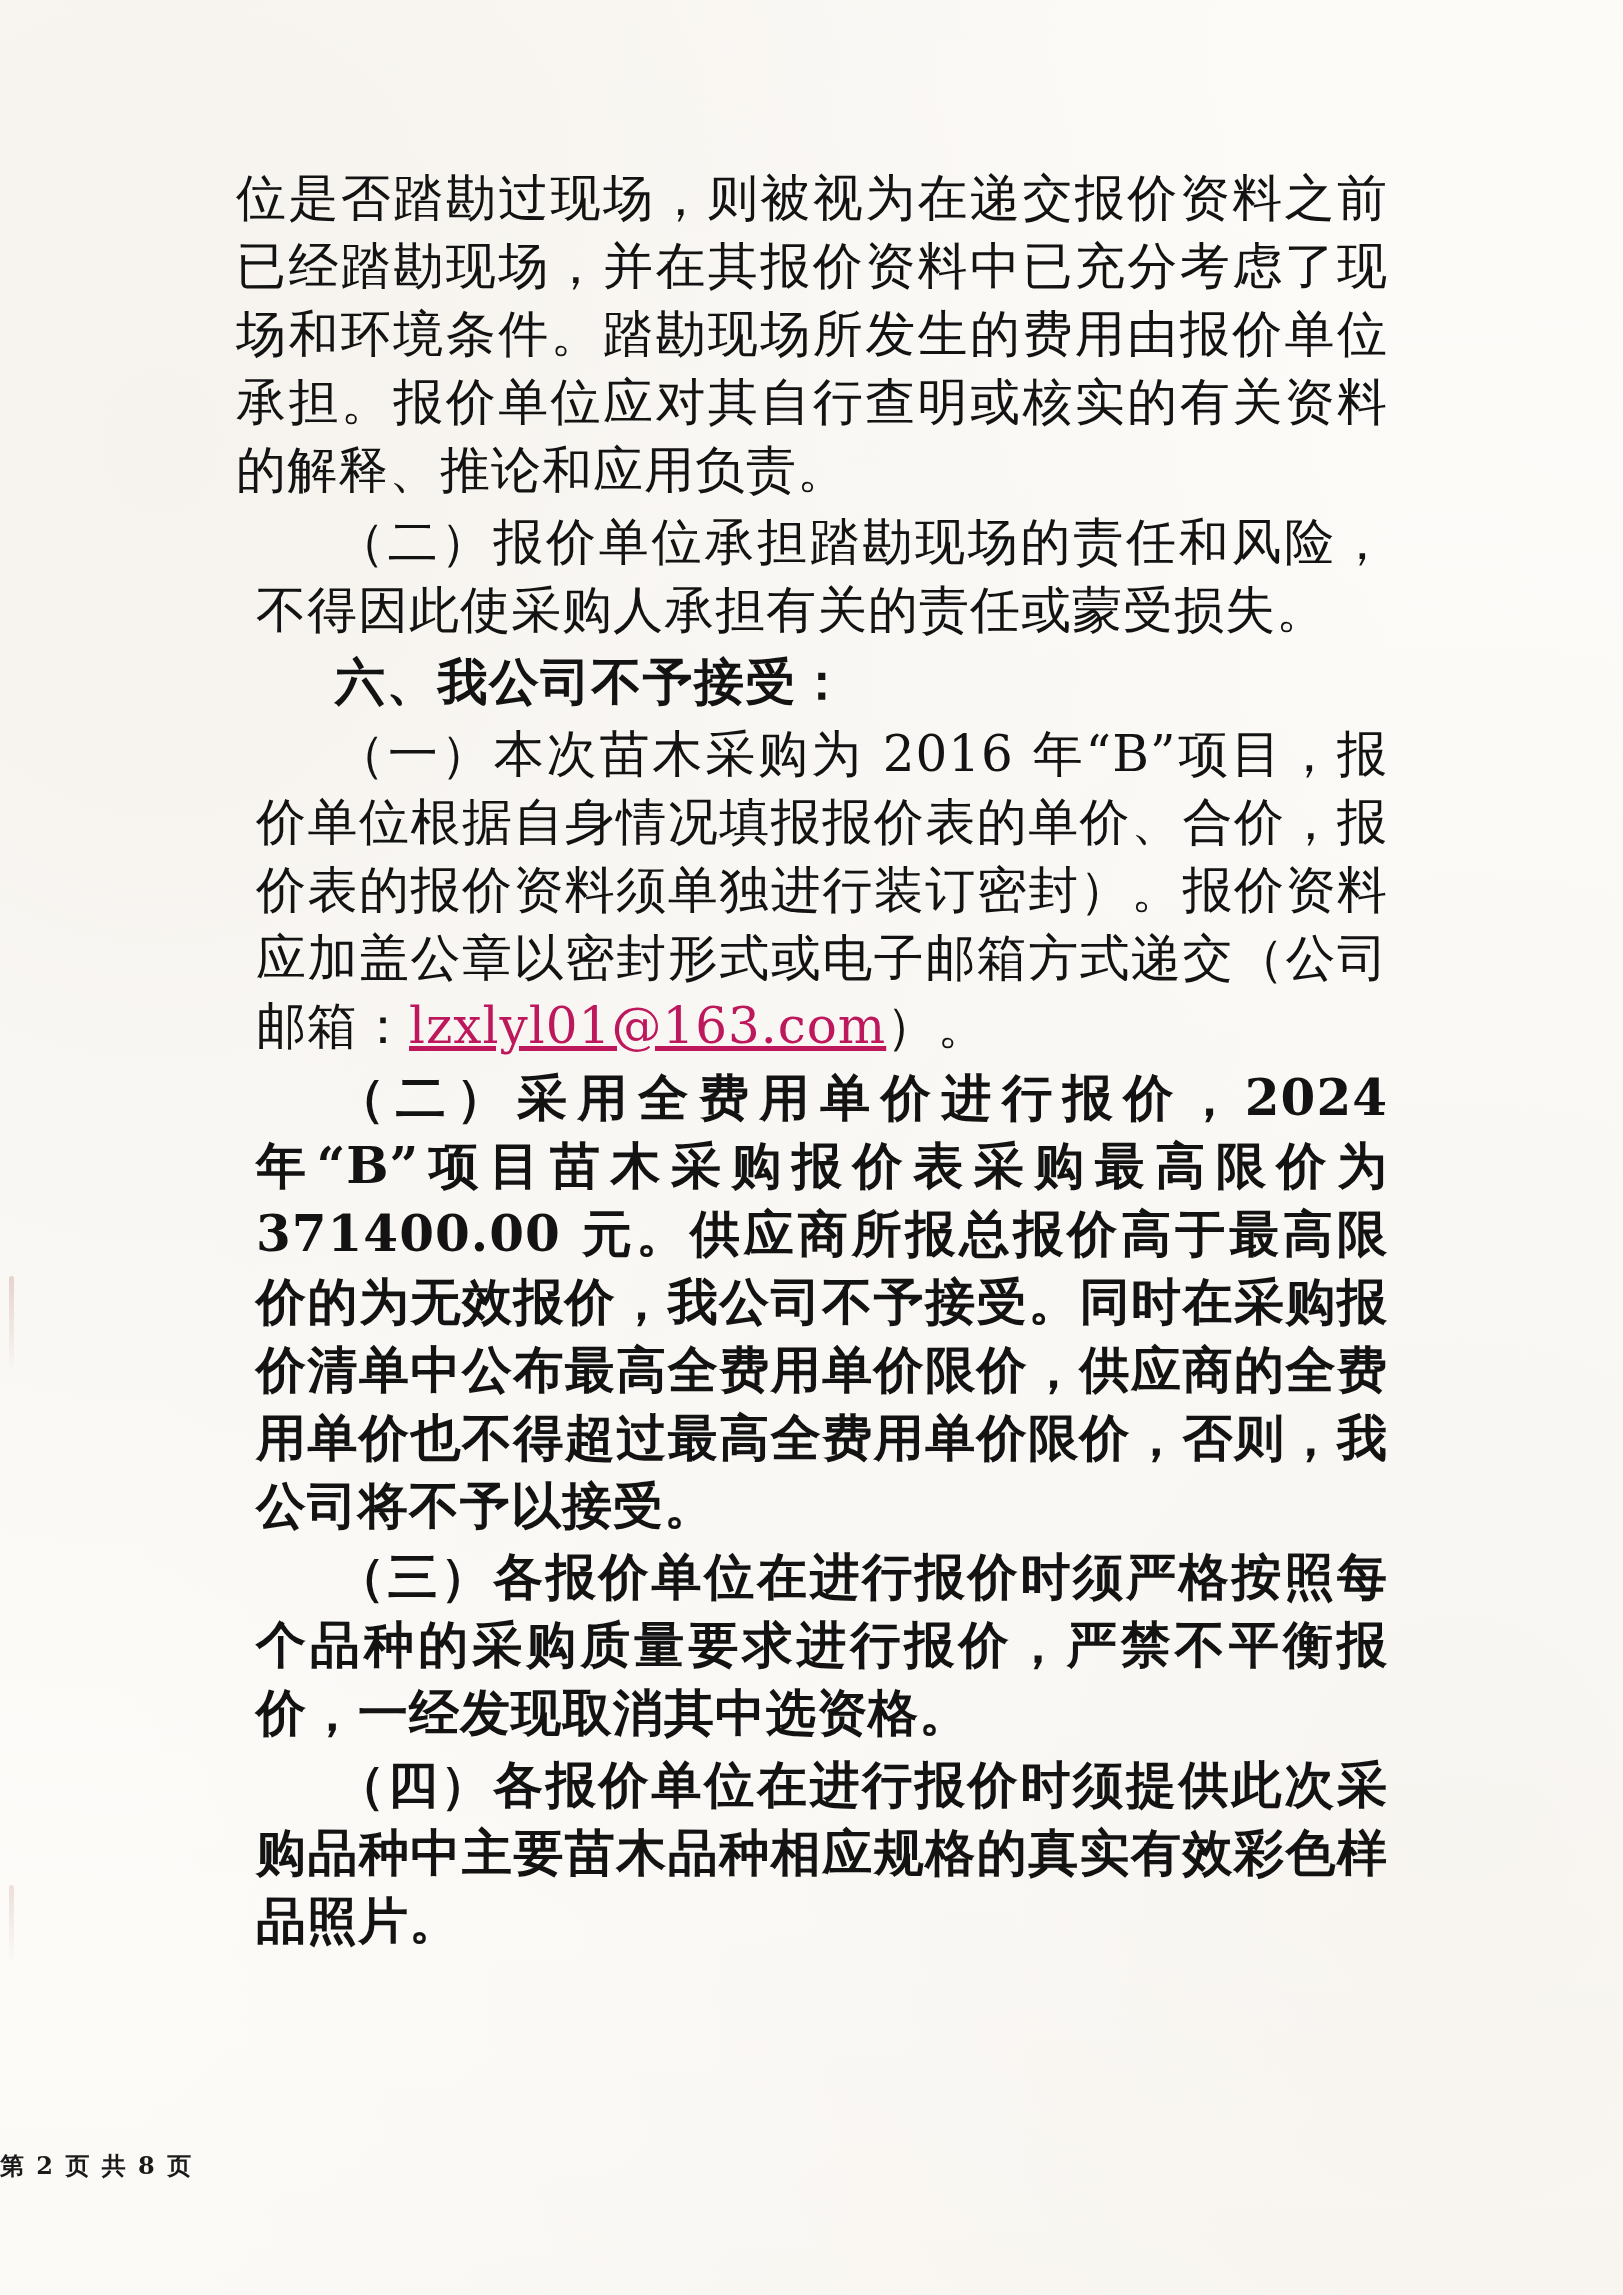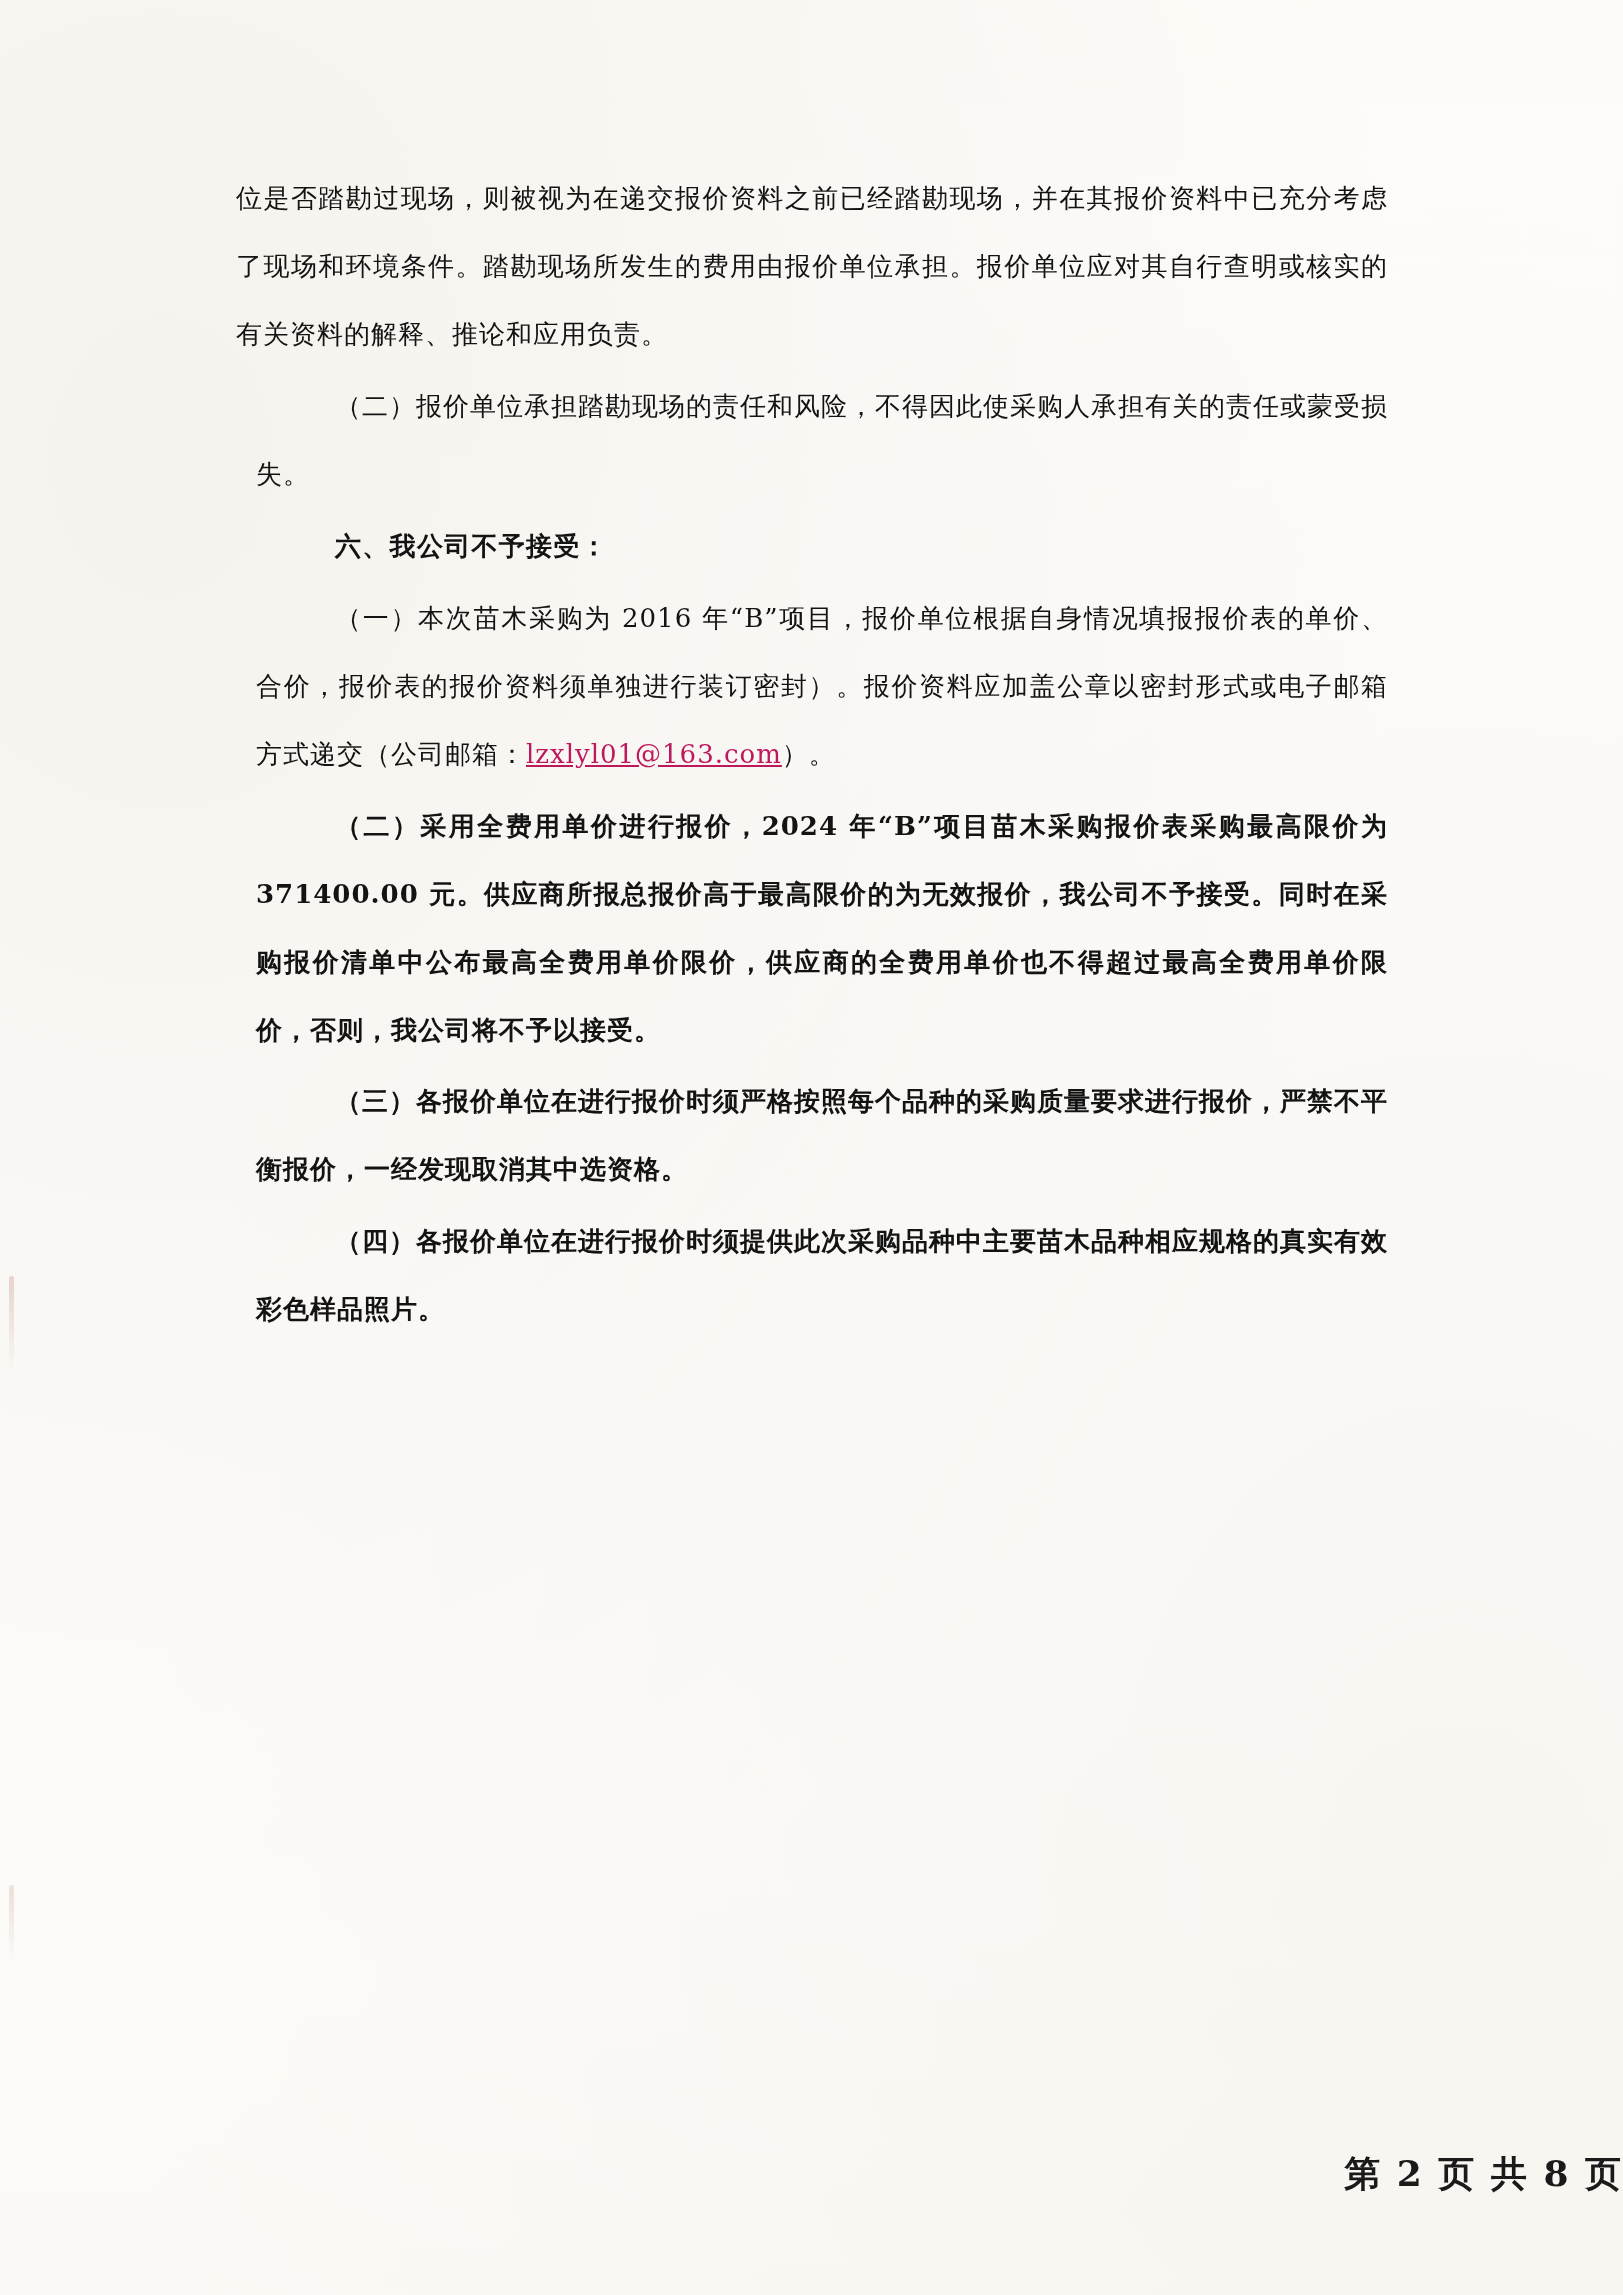--- a/index.html
+++ b/index.html
@@ -47,21 +47,21 @@
 
   .content {
     position: absolute;
     left: 236px;
     top: 164px;
     width: 1152px;
   }
 
   p.para {
     margin: 0 0 3.9px 0;
-    font-size: 26px;
+    font-size: 50px;
     line-height: 68px;
     letter-spacing: 1px;
     text-align: justify;
     text-justify: inter-character;
     color: #131313;
   }
   p.indent {
     text-indent: 79px;
     margin-left: 20px;
   }
@@ -78,26 +78,25 @@
   }
   .latin {
     font-family: "DejaVu Serif", "Liberation Serif", serif;
   }
 
   .footer {
     position: absolute;
     left: 0;
     right: 0;
     top: 2150px;
-    text-align: right;
-    font-size: 36px;
+    text-align: left;
+    font-size: 24px;
     font-weight: bold;
     letter-spacing: 2px;
     color: #1a1a1a;
-    padding-left: 40px;
   }
 </style>
 </head>
 <body>
 
 <div class="page">
   <div class="paper-noise"></div>
   <div class="edge-marks"></div>
   <div class="edge-marks second"></div>
 

